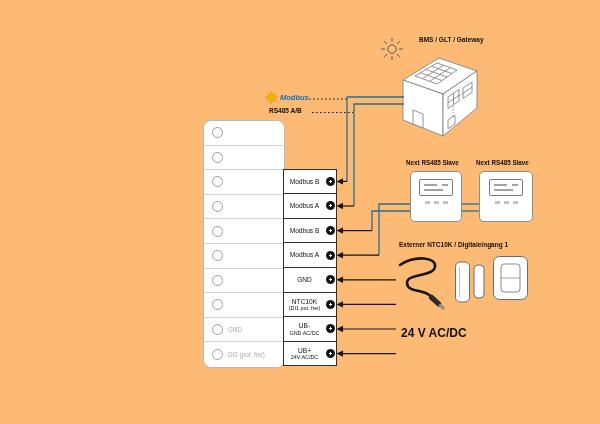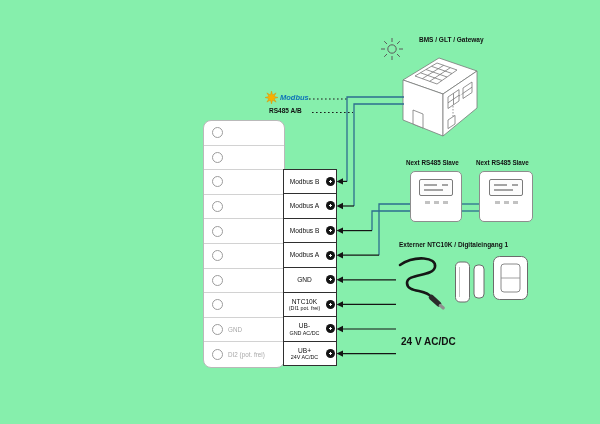--- a/index.html
+++ b/index.html
@@ -1,19 +1,19 @@
 <!DOCTYPE html>
 <html style="--wire: #2d6e8e; --stub: #141414; --star: #f9b000; --mtext: #0e72b8;"><head>
 <meta charset="utf-8">
 <style>
   :root{--wire:#2d6e8e;--stub:#141414;--star:#f9b000;--mtext:#0e72b8;}
   *{margin:0;padding:0;box-sizing:border-box}
   html,body{background:#fff}
   body{font-family:"Liberation Sans",sans-serif;color:#111}
-  .canvas{position:relative;width:600px;height:424px;background:#86efac;overflow:hidden}
+  .canvas{position:relative;width:600px;height:424px;background:#fdba74;overflow:hidden}
   svg{display:block}
   .abs{position:absolute}
   .wires{position:absolute;left:0;top:0;pointer-events:none;z-index:5}
   .wire{stroke:var(--wire);stroke-width:1.3;fill:none}
   .stubline{stroke:var(--stub);stroke-width:1.2}
   .arrow{fill:var(--stub)}
   .dotted{stroke:#1c1c1c;stroke-width:1;stroke-dasharray:1.6,2.4;fill:none}
 
   .left-block{position:absolute;left:203px;top:120px;width:82px;height:248px;border:1px solid #b9b9b9;border-radius:8px;background:#fff;overflow:hidden;z-index:1}
   .lrow{height:24.6px;border-bottom:1px solid #d2d2d2;display:flex;align-items:center;gap:5px;padding-left:8px}
@@ -27,21 +27,21 @@
   .rrow .sub{font-size:5.4px;color:#101010;white-space:nowrap}
   .dot{position:absolute;right:1.5px;top:50%;margin-top:-4.5px;width:9px;height:9px;border-radius:50%;
        background:radial-gradient(circle,#fff 0 1.3px,#141414 1.4px 100%)}
 
   .lbl{position:absolute;font-weight:bold;color:#111;white-space:nowrap;z-index:3}
   .bms{left:419px;top:36px;font-size:6.5px}
   .rs485{left:269px;top:107px;font-size:6.5px}
   .slave1{left:406px;top:159px;font-size:6.3px}
   .slave2{left:476px;top:159px;font-size:6.3px}
   .external{left:399px;top:241px;font-size:6.5px}
-  .power{left:401px;top:336px;font-size:10px}
+  .power{left:401px;top:326px;font-size:12px}
 
   .modbus-wrap{position:absolute;left:265px;top:91px;display:flex;align-items:center;gap:2px;z-index:3}
   .modbus-text{font-size:7.5px;font-weight:bold;font-style:italic;color:var(--mtext)}
 
   .thermo{position:absolute;background:#fff;border:1px solid #8d8d8d;border-radius:5px;z-index:2}
   .screen{width:34px;height:17px;border:1px solid #7a7a7a;border-radius:2px;margin:7px auto 0;position:relative;background:#fcfcfc}
   .screen i{position:absolute;background:#a3a3a3;height:1.8px;display:block}
   .screen .s1{left:4px;top:4px;width:13px}
   .screen .s2{left:4px;top:9px;width:19px}
   .screen .s3{right:4px;top:4px;width:6px}

